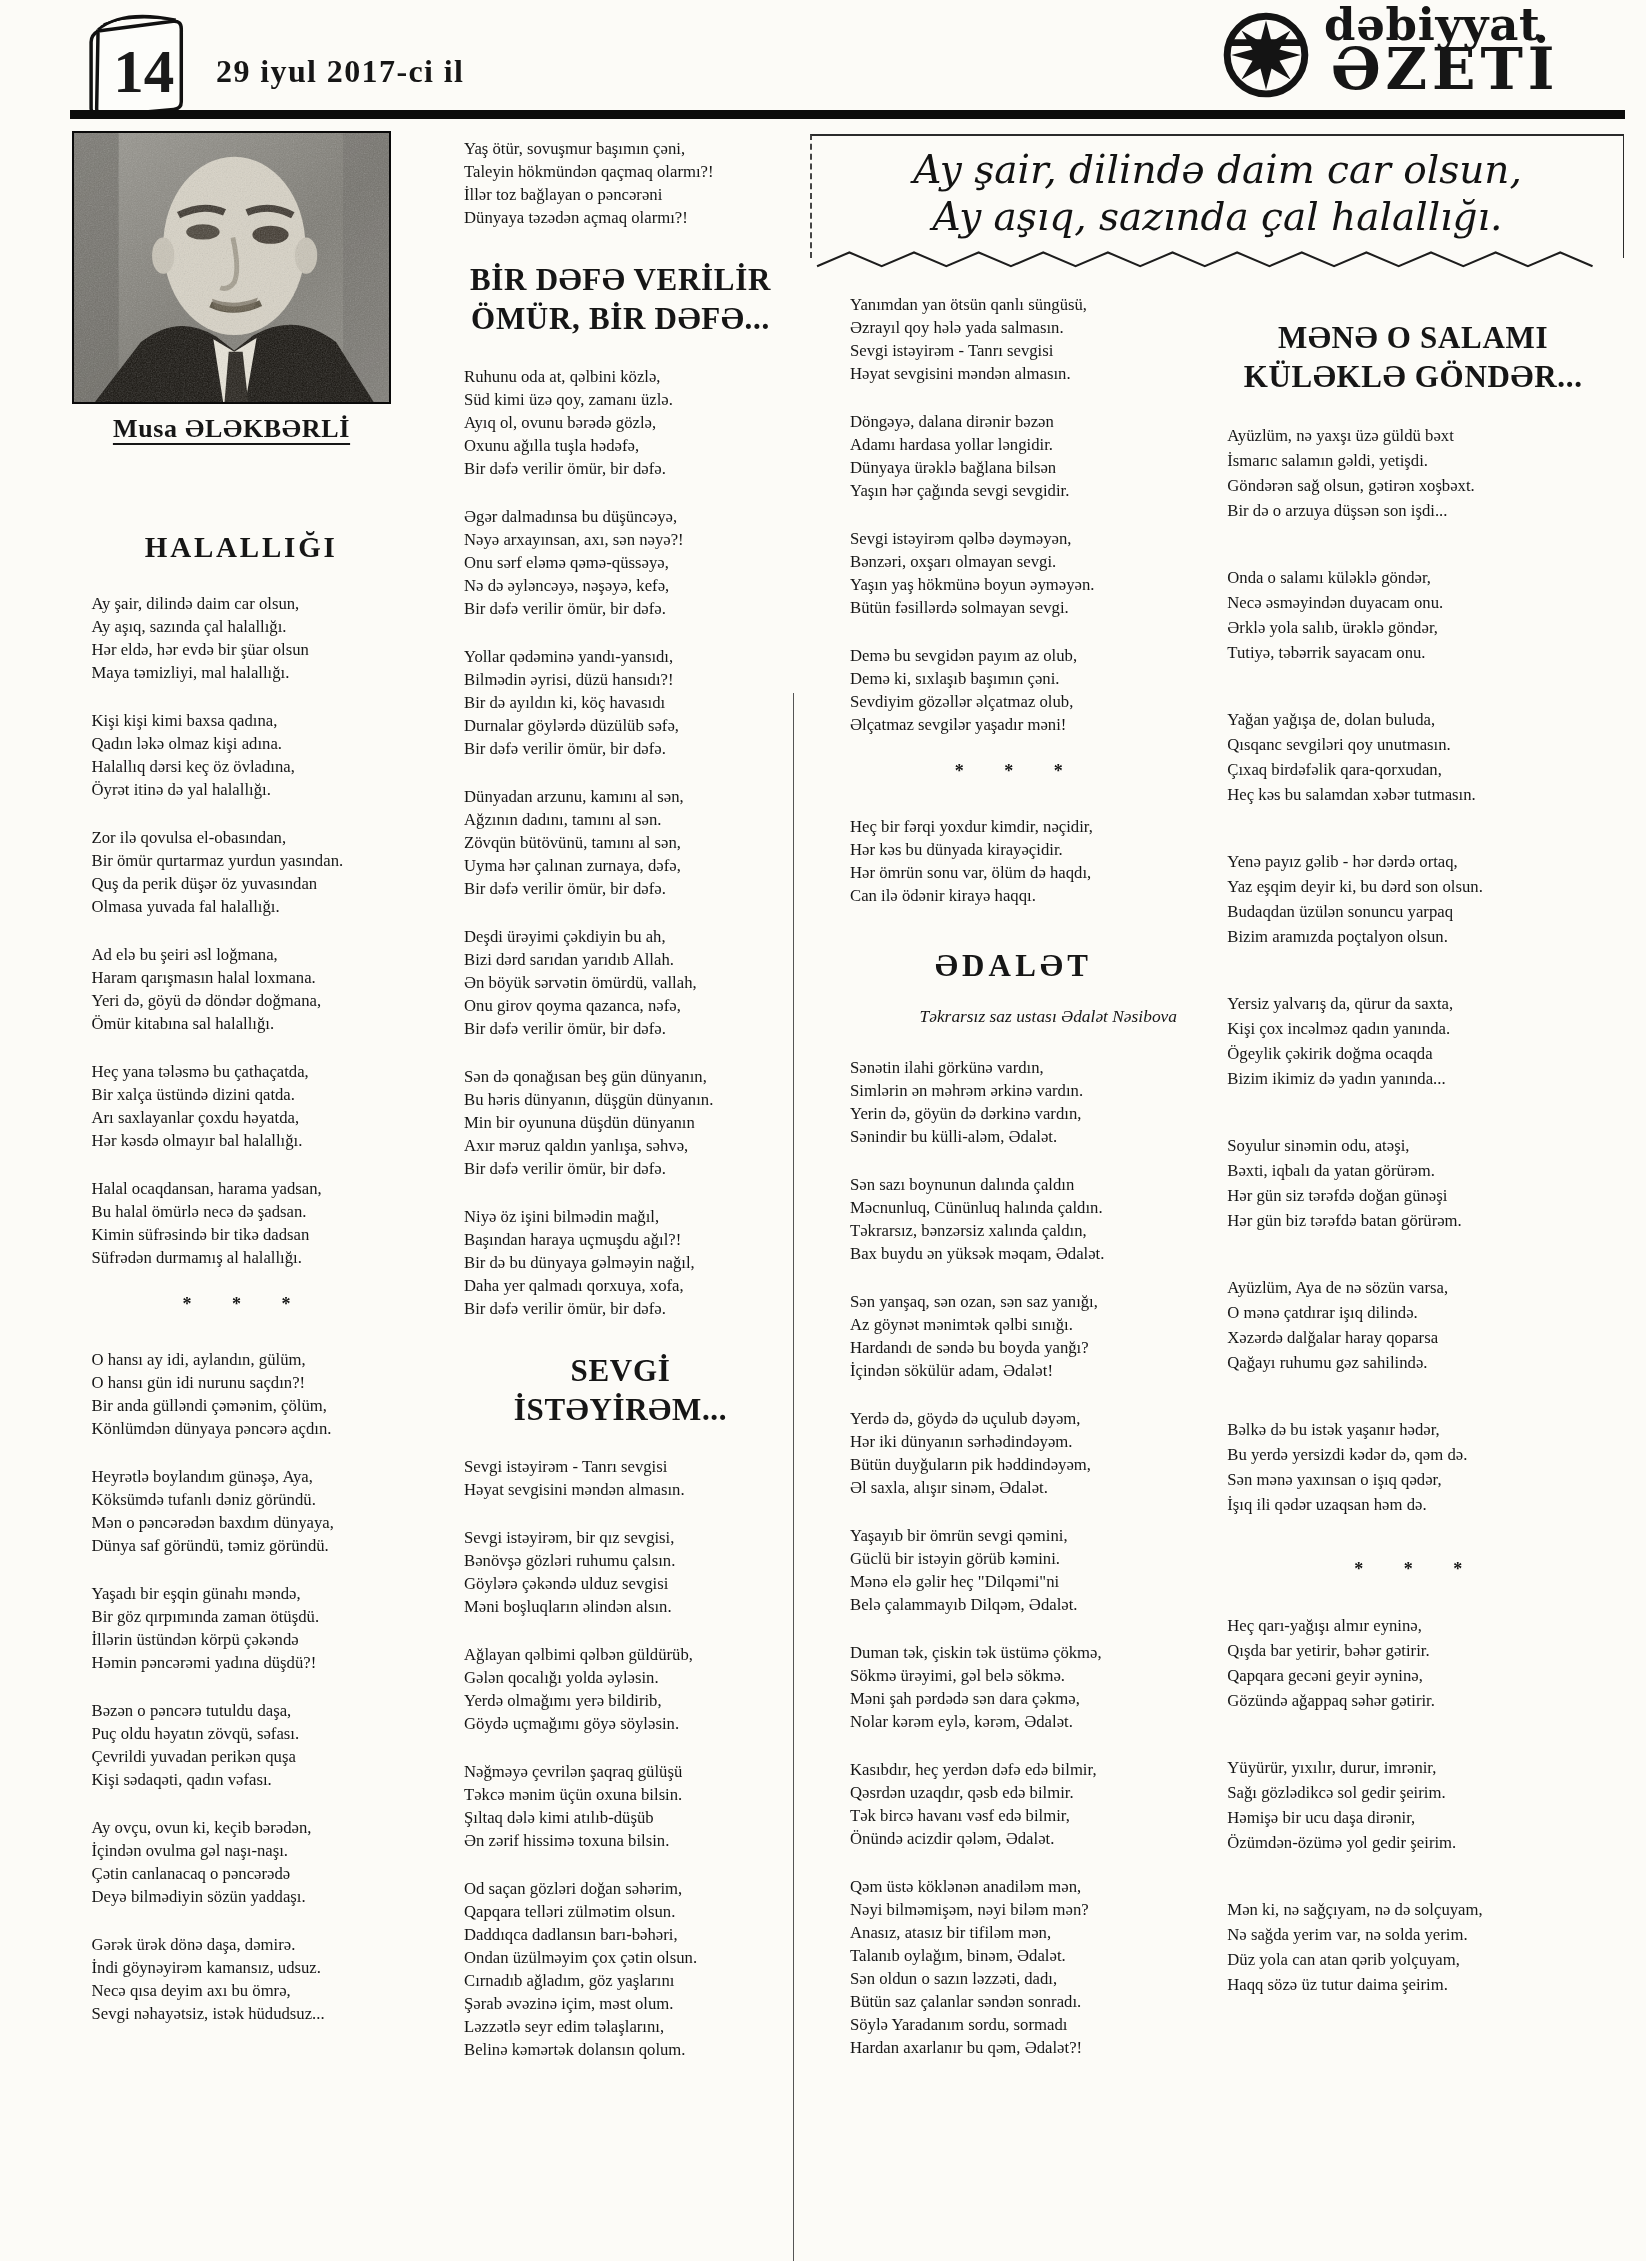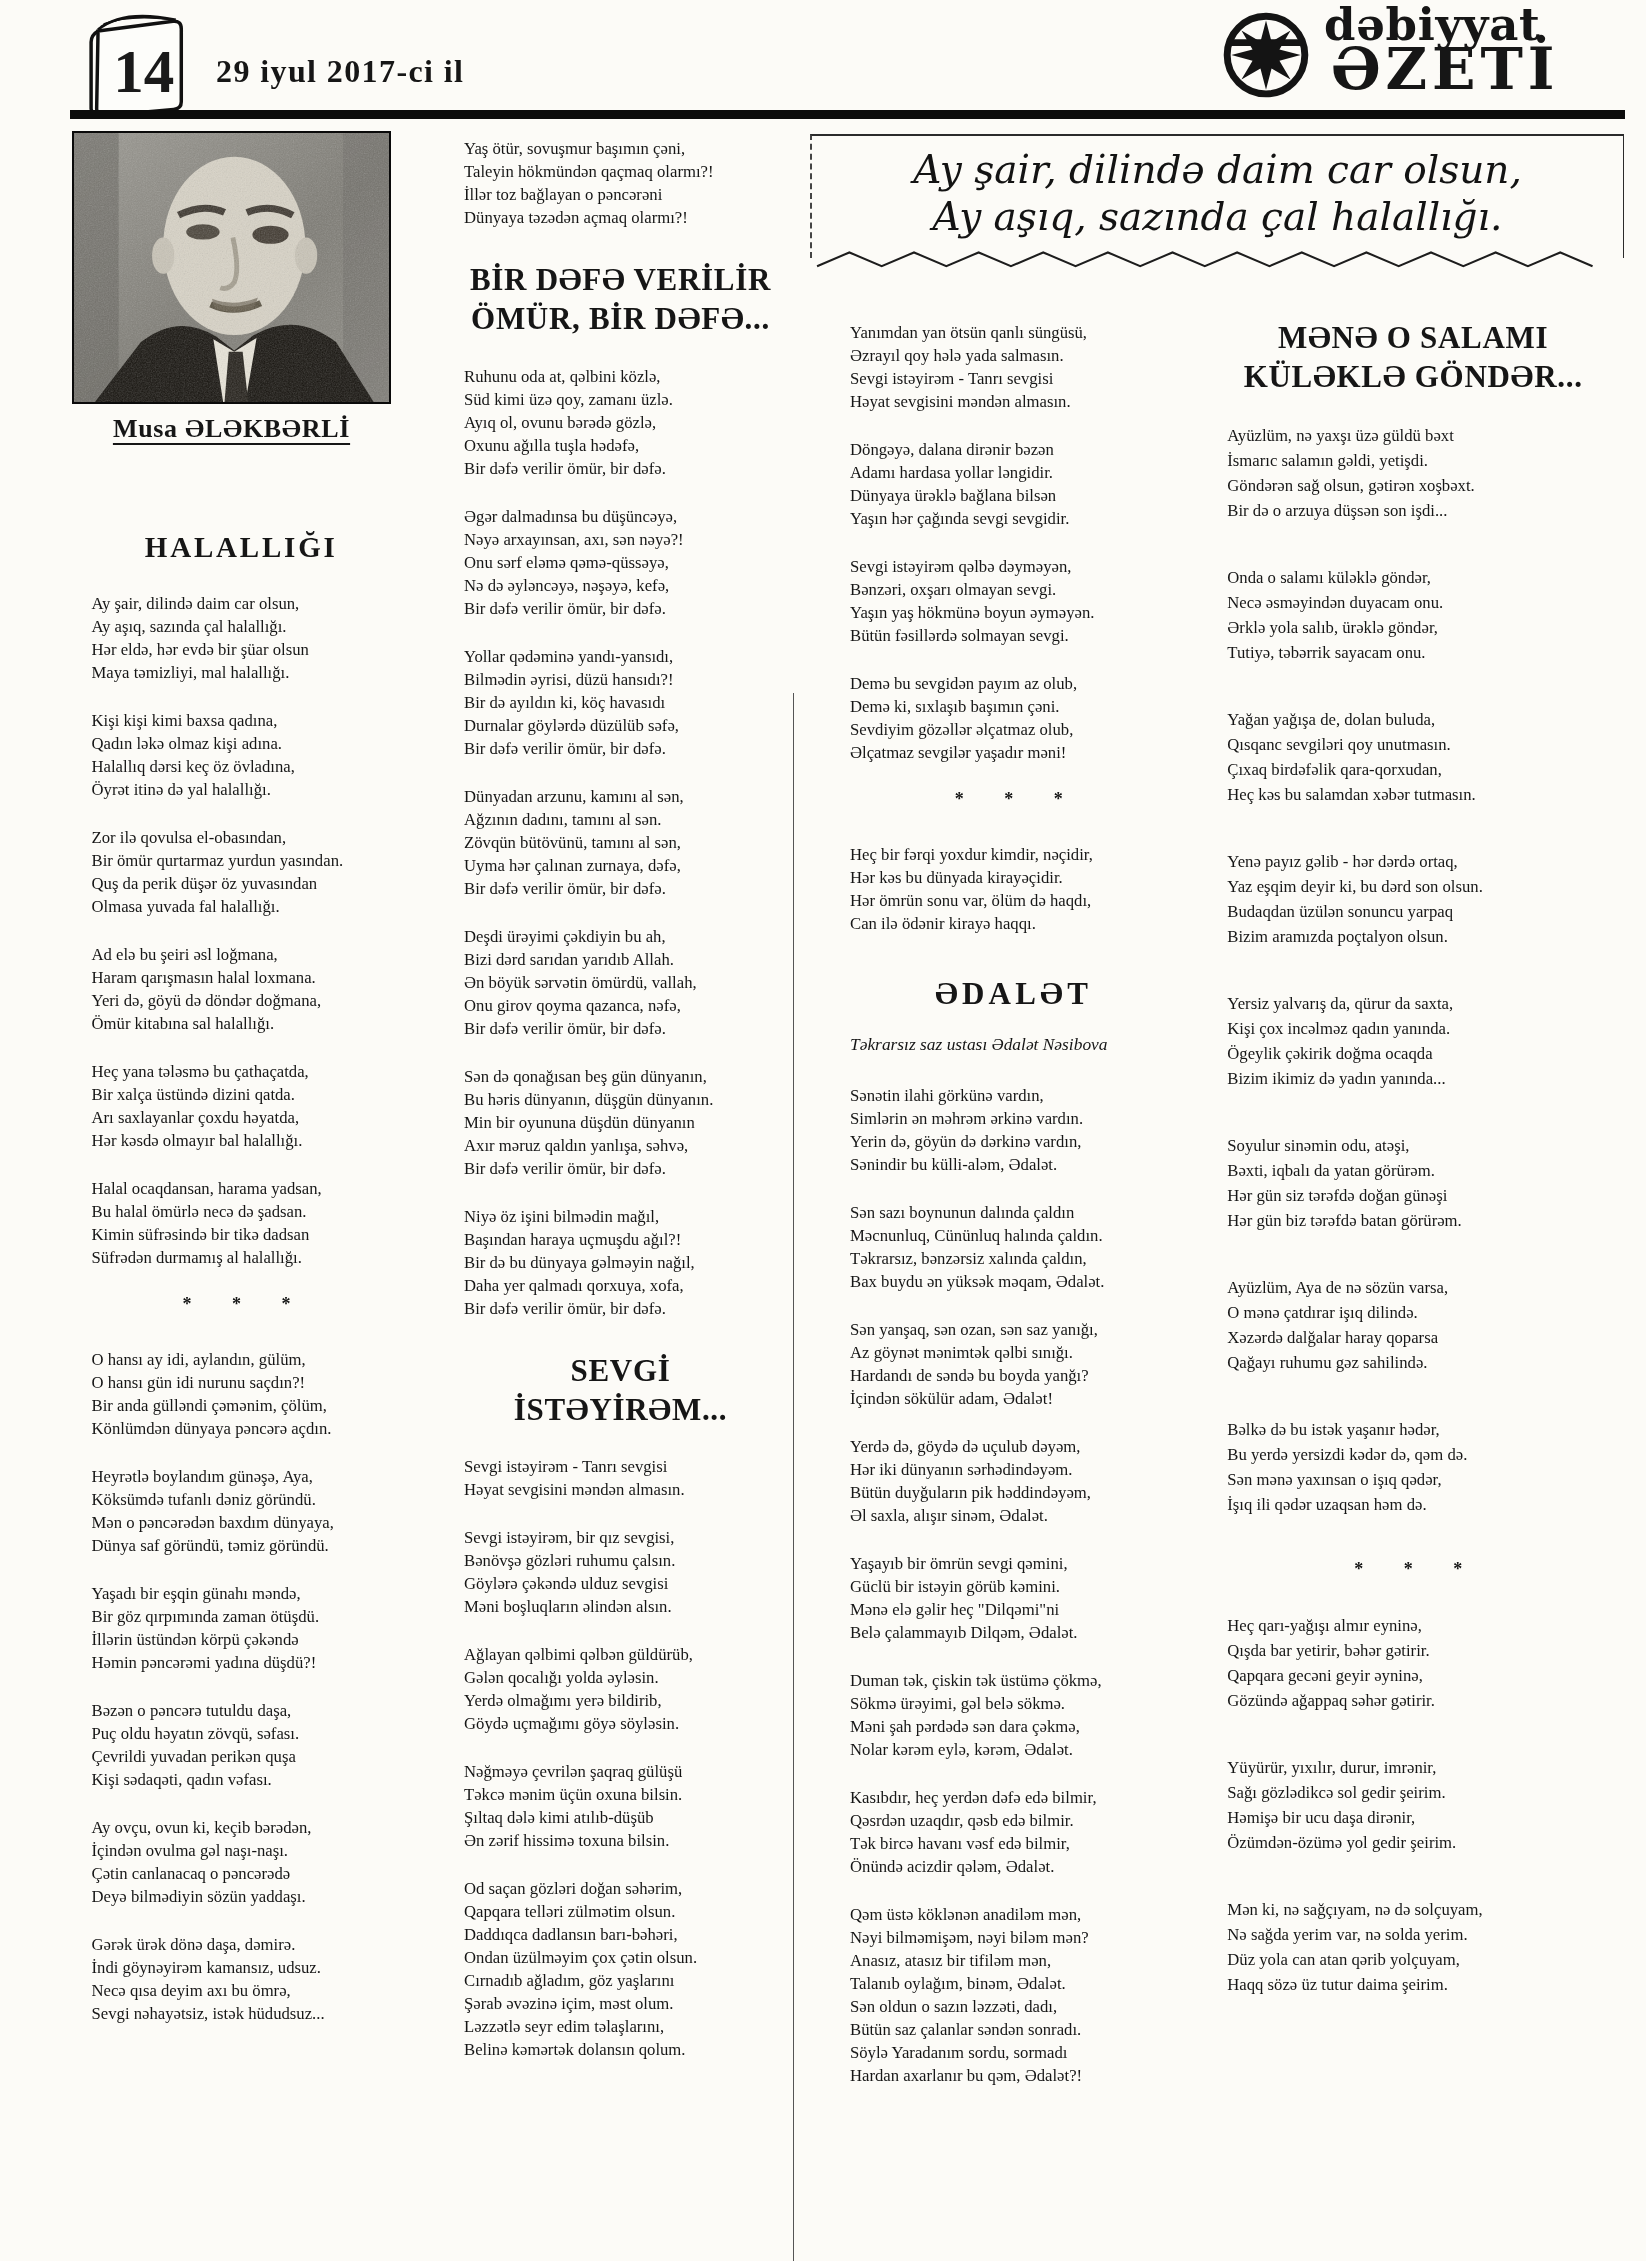--- a/index.html
+++ b/index.html
@@ -27,36 +27,36 @@
   }
   .banner-line { font-family:"DejaVu Serif", serif; font-style:italic; font-size:39px; line-height:47px; color:#131313; }
   .zigzag { position:absolute; left:0; bottom:-12.5px; }
   
   .vdivider { position:absolute; left:793px; top:693px; width:1.4px; height:1568px; background:#555; }
   
   .col { position:absolute; }
   #col1 { left:72px; top:131px; width:319px; padding-left:0; }
   #col1 .block-area { padding-left:19.5px; }
   #col2 { left:418px; top:137px; width:359px; padding-left:46px; }
-  #col3 { left:815px; top:293px; width:362px; padding-left:35px;margin-top:28px; }
+  #col3 { left:815px; top:293px; width:362px; padding-left:35px; }
   #col4 { left:1212px; top:287px; width:387px; padding-left:15.3px; }
   .photo-frame { width:319px; height:273px; border:2.1px solid #0a0a0a; background:#8a8880; }
   .author-name {
     text-align:center; font-size:26px; font-weight:bold; margin-top:9.8px;
     text-decoration:underline; text-decoration-thickness:2.1px; text-underline-offset:6.3px;
     letter-spacing:0.7px;
   }
   .line { font-size:16.7px; line-height:23px; white-space:nowrap; }
   #col4 .line { line-height:25px; }
   .stanza { margin-bottom:25px; }
   #col4 .stanza { margin-bottom:42px; }
   .poem-title { text-align:center; font-weight:bold; font-size:31px; line-height:39px; margin:31px 0 26.5px; letter-spacing:0.7px; }
   #col1 .poem-title { margin-top:84px; margin-bottom:25px; font-size:29px; letter-spacing:2.8px; }
   #col3 .poem-title { letter-spacing:4.2px; margin-top:39px; }
-  .dedication { font-style:italic; font-size:17.4px; text-align:left; margin:-5.6px 0 29px; }
+  .dedication { font-style:italic; font-size:17.4px; text-align:right; margin:-5.6px 0 29px; }
   .sep { text-align:center; font-size:18px; font-weight:bold; letter-spacing:18px; margin:18px 0 33px 8.4px; }
 </style>
 </head>
 <body id="page">
 
 <div class="book-icon">
   <svg width="137" height="111" viewBox="0 0 196 160">
     <path d="M44 36 L152 22 Q164 21 164 33 L164 138 Q164 148 153 149 L52 158 Q42 159 42 148 Z" fill="#fdfdfa" stroke="#111" stroke-width="5"></path>
     <path d="M44 36 Q34 42 34 52 L34 148 Q34 158 52 158" fill="none" stroke="#111" stroke-width="5"></path>
     <path d="M44 34 Q80 4 156 20" fill="none" stroke="#111" stroke-width="4"></path>

